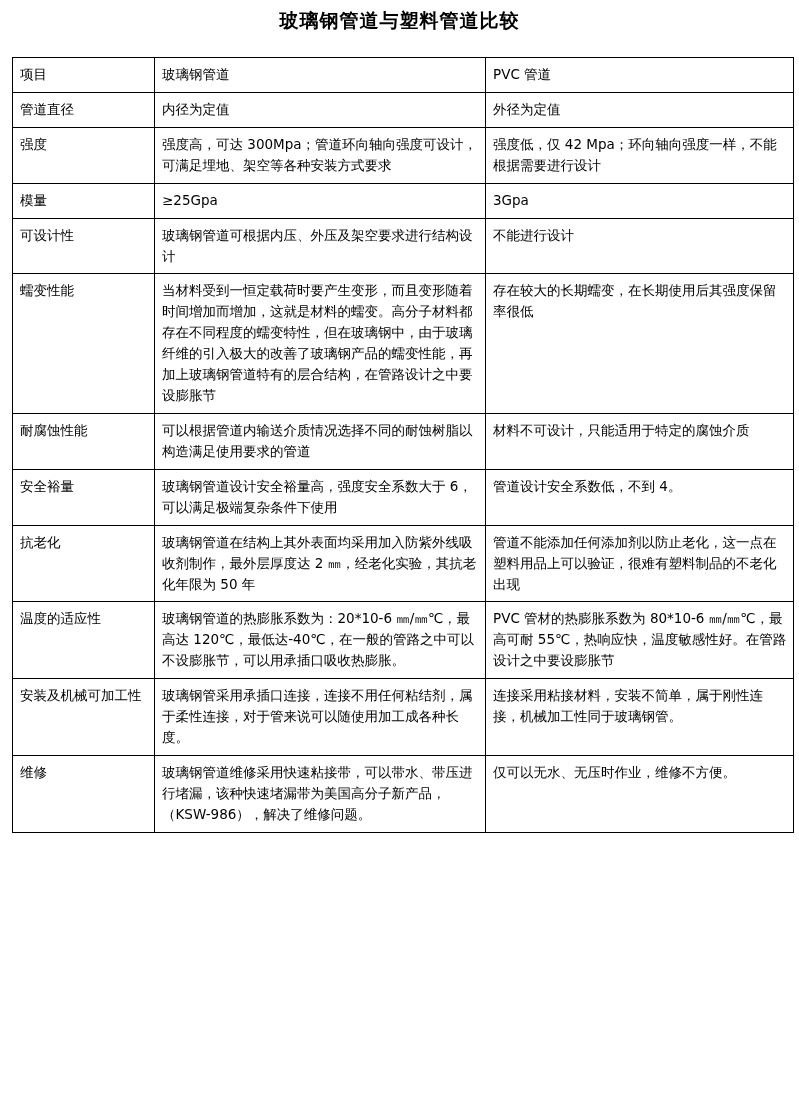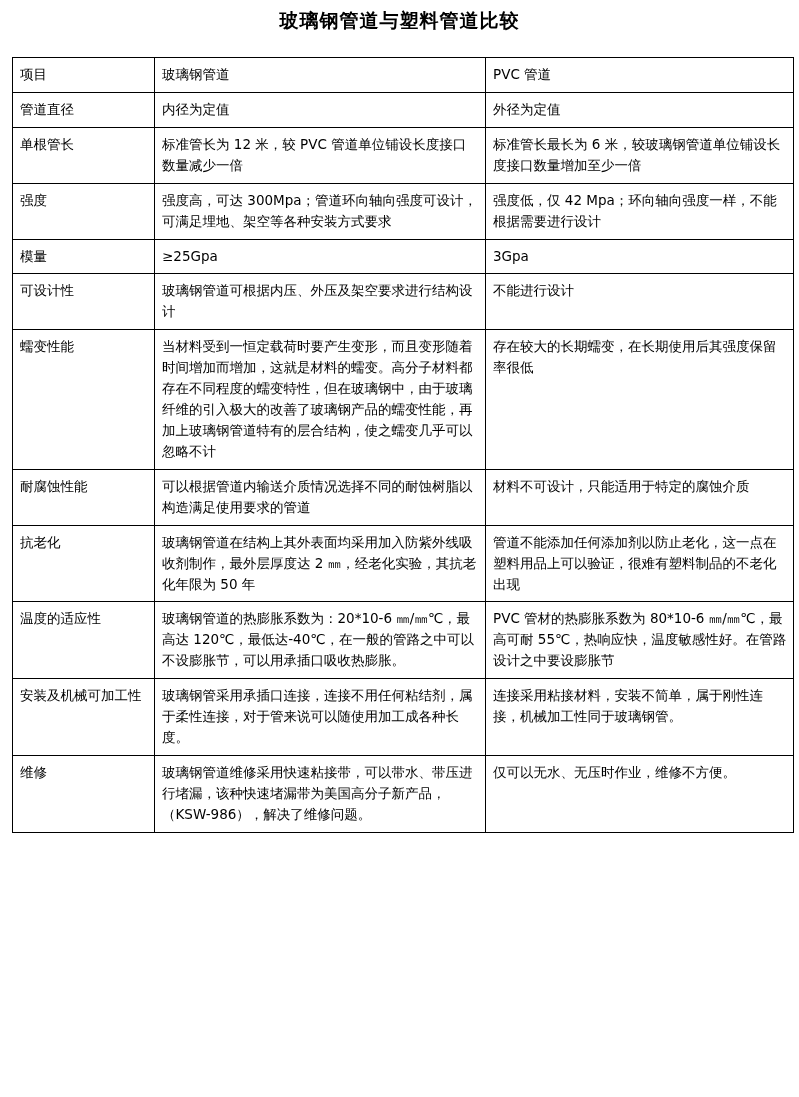--- a/index.html
+++ b/index.html
@@ -89,25 +89,20 @@
           <td>玻璃钢管道</td>
           <td>PVC 管道</td>
         </tr>
 
         <tr>
           <td>管道直径</td>
           <td>内径为定值</td>
           <td>外径为定值</td>
         </tr>
 
-        <tr>
-          <td>单根管长</td>
-          <td>标准管长为 12 米，较 PVC 管道单位铺设长度接口数量减少一倍</td>
-          <td>标准管长最长为 6 米，较玻璃钢管道单位铺设长度接口数量增加至少一倍</td>
-        </tr>
 
         <tr>
           <td>强度</td>
           <td>强度高，可达 300Mpa；管道环向轴向强度可设计，可满足埋地、架空等各种安装方式要求</td>
           <td>强度低，仅 42 Mpa；环向轴向强度一样，不能根据需要进行设计</td>
         </tr>
 
         <tr>
           <td>模量</td>
           <td>≥25Gpa</td>
@@ -116,30 +111,35 @@
 
         <tr>
           <td>可设计性</td>
           <td>玻璃钢管道可根据内压、外压及架空要求进行结构设计</td>
           <td>不能进行设计</td>
         </tr>
 
 
         <tr>
           <td>蠕变性能</td>
-          <td>当材料受到一恒定载荷时要产生变形，而且变形随着时间增加而增加，这就是材料的蠕变。高分子材料都存在不同程度的蠕变特性，但在玻璃钢中，由于玻璃纤维的引入极大的改善了玻璃钢产品的蠕变性能，再加上玻璃钢管道特有的层合结构，使之蠕变几乎可以忽略不计</td>
+          <td>当材料受到一恒定载荷时要产生变形，而且变形随着时间增加而增加，这就是材料的蠕变。高分子材料都存在不同程度的蠕变特性，但在玻璃钢中，由于玻璃纤维的引入极大的改善了玻璃钢产品的蠕变性能，再加上玻璃钢管道特有的层合结构，在管路设计之中要设膨胀节</td>
           <td>存在较大的长期蠕变，在长期使用后其强度保留率很低</td>
         </tr>
 
         <tr>
           <td>耐腐蚀性能</td>
           <td>可以根据管道内输送介质情况选择不同的耐蚀树脂以构造满足使用要求的管道</td>
           <td>材料不可设计，只能适用于特定的腐蚀介质</td>
         </tr>
 
+        <tr>
+          <td>安全裕量</td>
+          <td>玻璃钢管道设计安全裕量高，强度安全系数大于 6，可以满足极端复杂条件下使用</td>
+          <td>管道设计安全系数低，不到 4。</td>
+        </tr>
 
         <tr>
           <td>抗老化</td>
           <td>玻璃钢管道在结构上其外表面均采用加入防紫外线吸收剂制作，最外层厚度达 2 ㎜，经老化实验，其抗老化年限为 50 年</td>
           <td>管道不能添加任何添加剂以防止老化，这一点在塑料用品上可以验证，很难有塑料制品的不老化出现</td>
         </tr>
 
         <tr>
           <td>温度的适应性</td>
           <td>玻璃钢管道的热膨胀系数为：20*10-6 ㎜/㎜℃，最高达 120℃，最低达-40℃，在一般的管路之中可以不设膨胀节，可以用承插口吸收热膨胀。</td>

